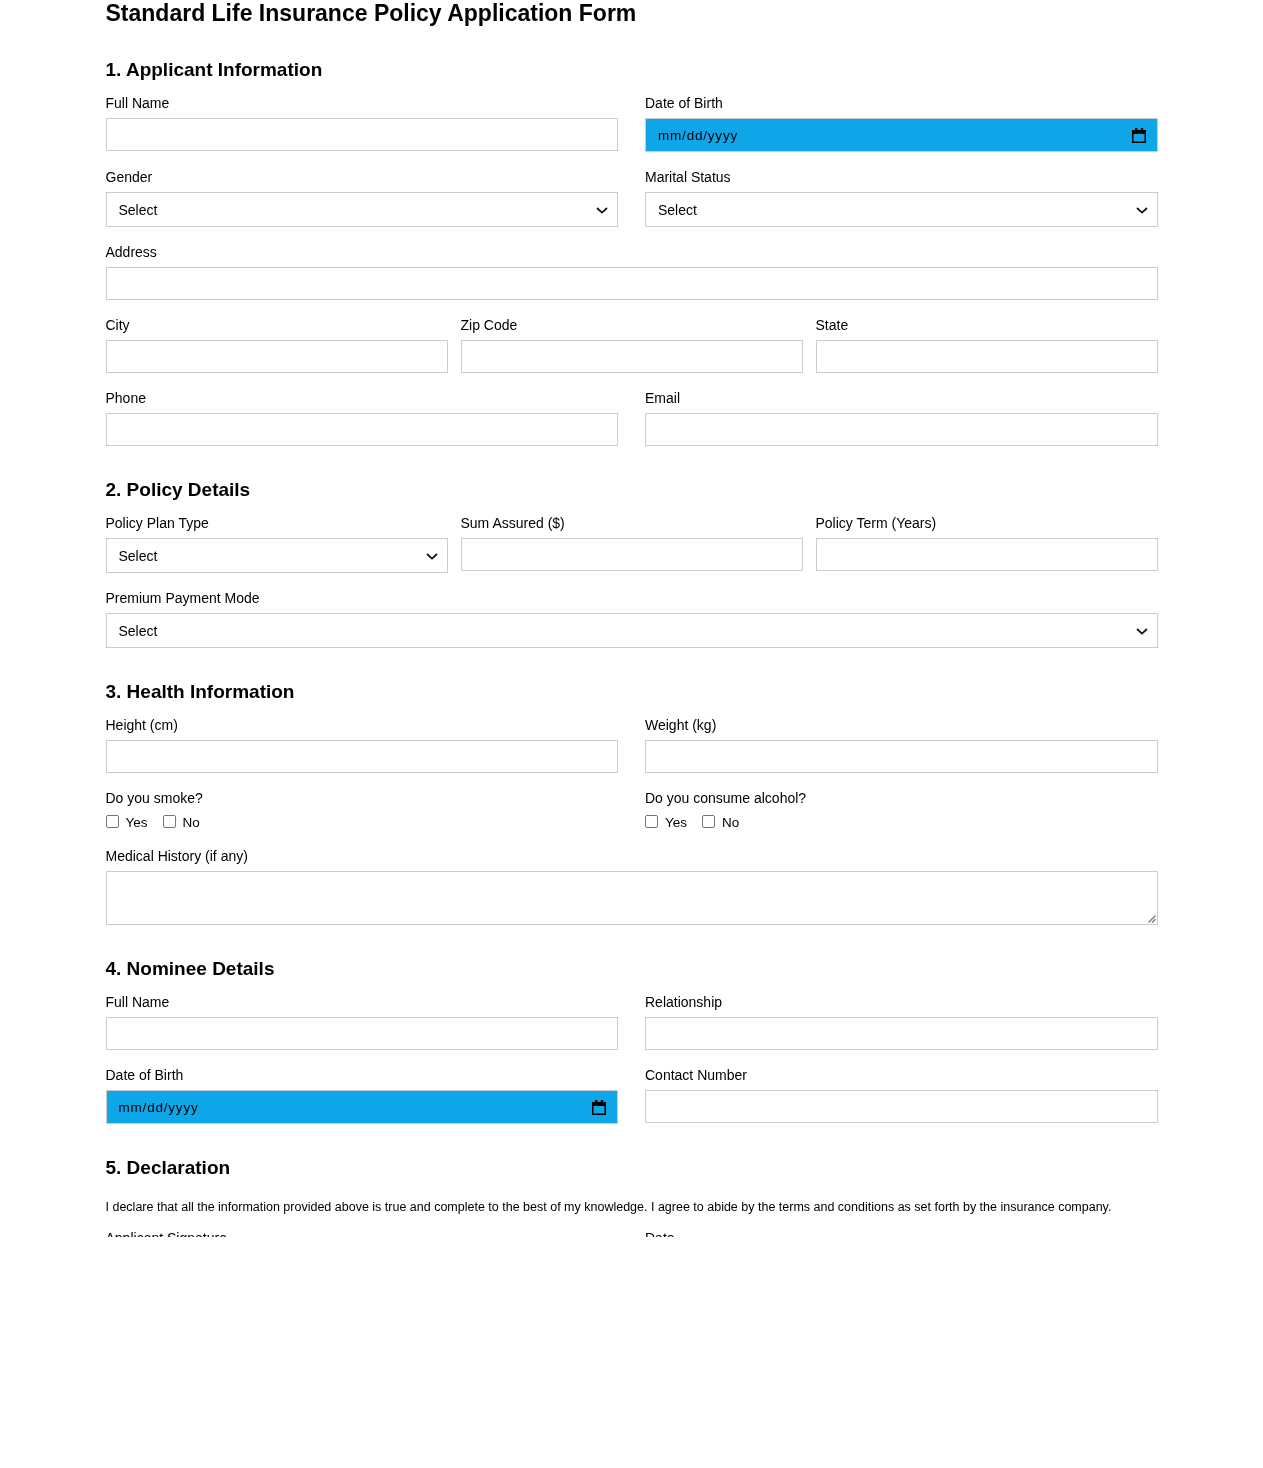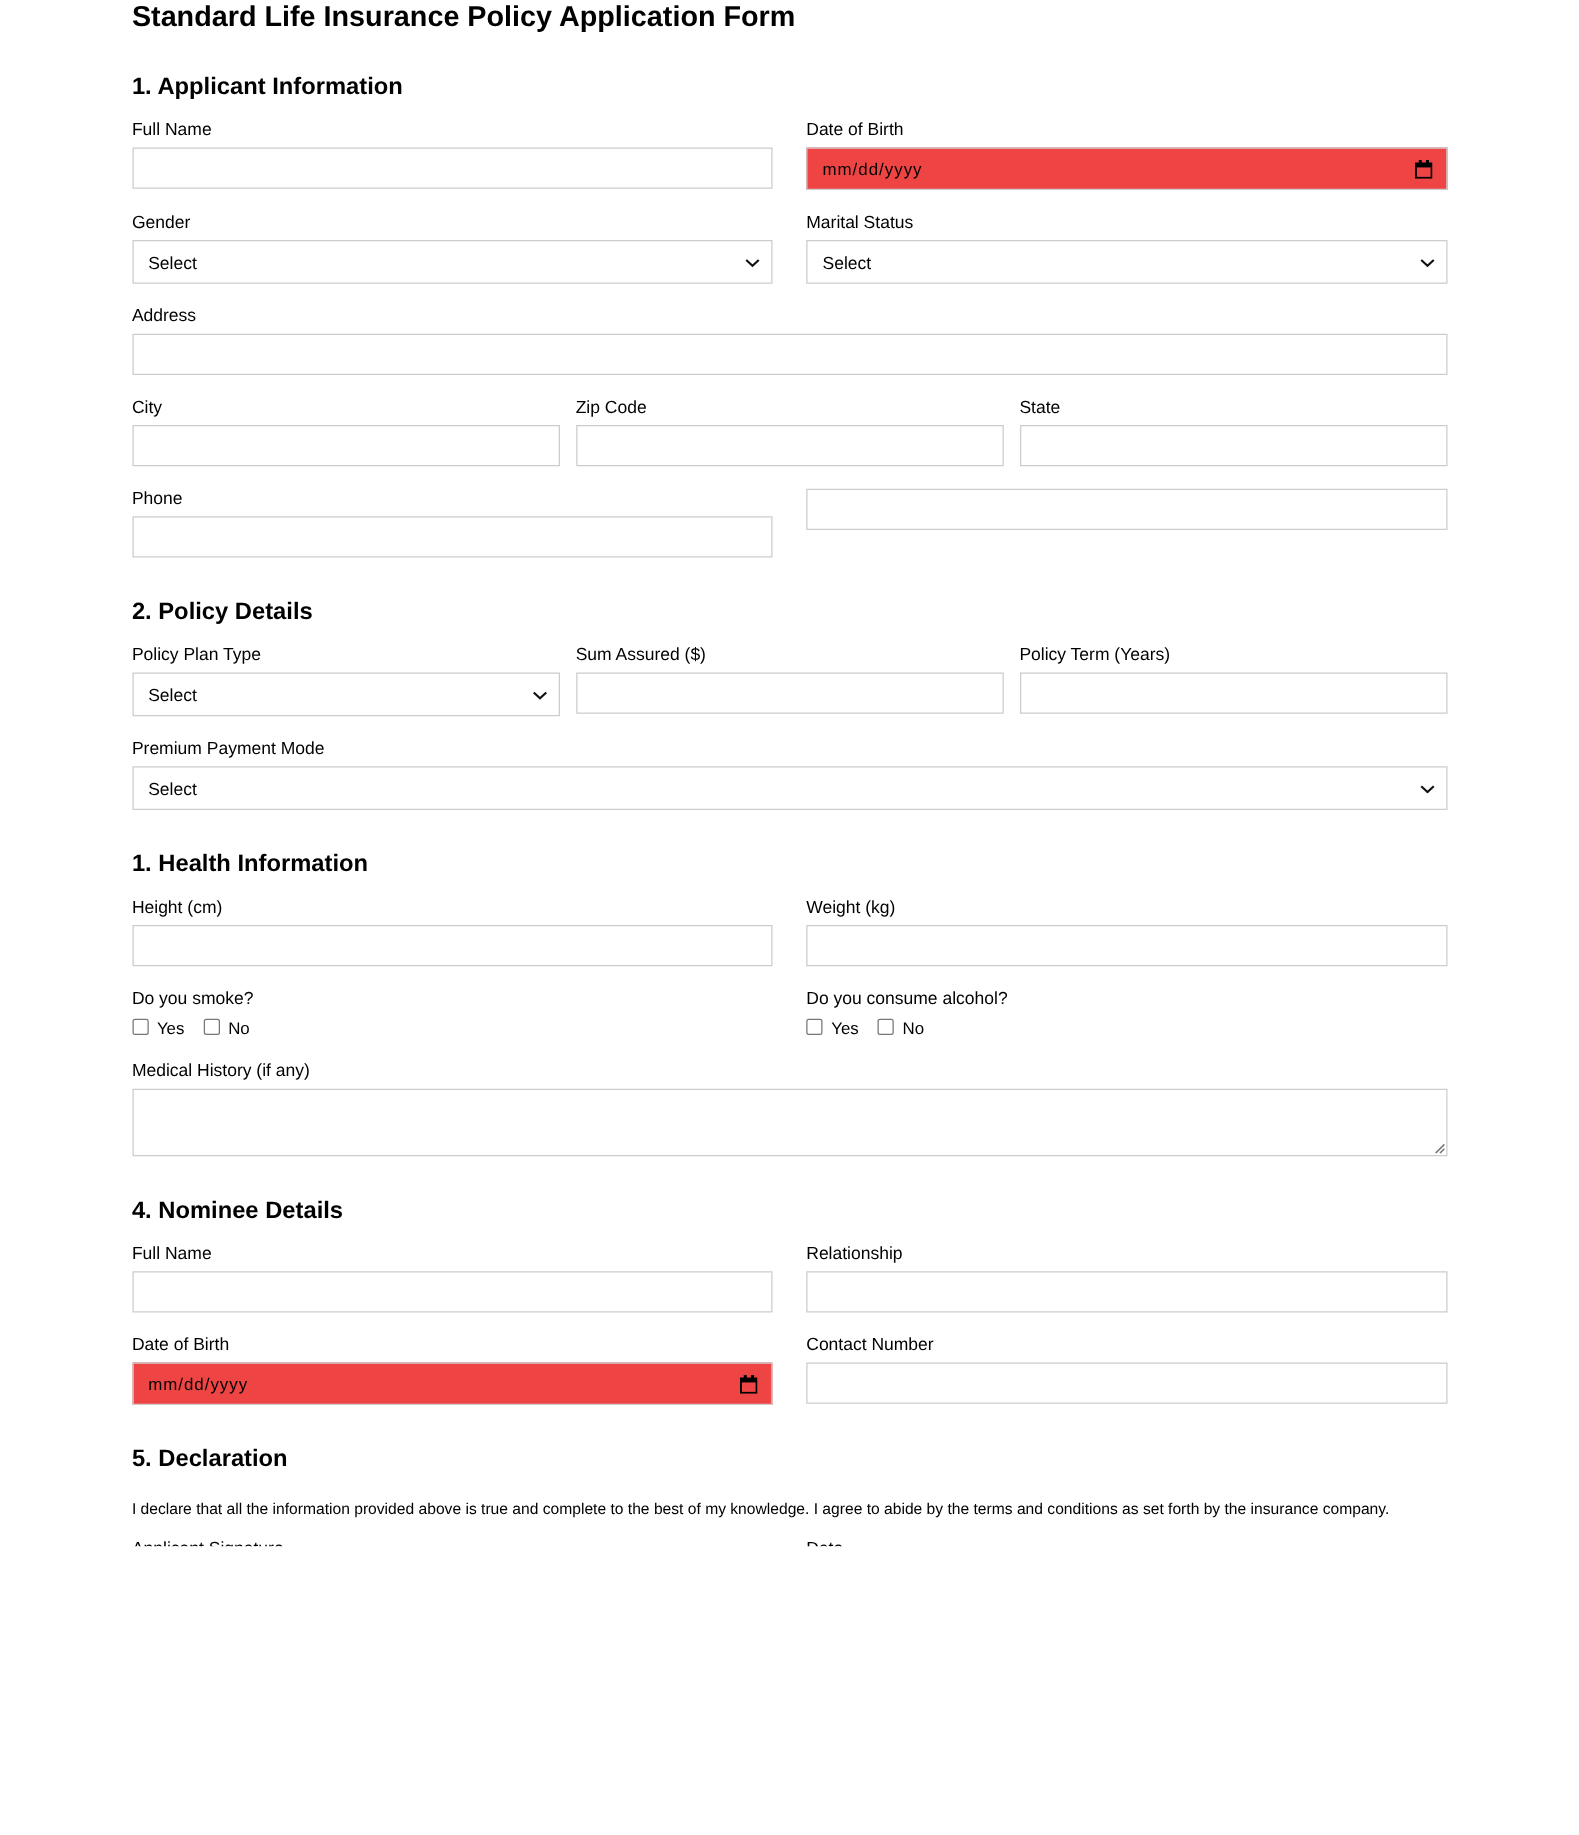--- a/index.html
+++ b/index.html
@@ -76,21 +76,21 @@
     margin-top: -3px;
     pointer-events: none;
   }
   .date-box {
     display: flex;
     align-items: center;
     justify-content: space-between;
     width: 100%;
     height: 34px;
     border: 1px solid #ccc;
-    background: #ef4444;
+    background: #0ea5e9;
     padding: 0 11px 0 12px;
     cursor: text;
   }
   .date-placeholder {
     font-size: 13.5px;
     letter-spacing: 0.8px;
     color: #000;
   }
   .checkbox-row {
     display: flex;
@@ -217,20 +217,21 @@
       <input type="text" class="text-input" style="">
     </div>
   </div>
 
   <div class="field-row">
     <div class="group">
       <span class="field-label">Phone</span>
       <input type="text" class="text-input" style="">
     </div>
     <div class="group">
+      <span class="field-label">Email</span>
       <input type="text" class="text-input" style="">
     </div>
   </div>
 
   <h2 class="section-heading">2. Policy Details</h2>
 
   <div class="field-row three">
     <div class="group">
       <span class="field-label">Policy Plan Type</span>
       <div class="select-wrap">
@@ -259,21 +260,21 @@
         <select class="select-input">
           <option>Select</option>
         </select>
         <svg class="chevron" width="12" height="7" viewBox="0 0 12 7">
           <polyline points="1,1 6,5.6 11,1" fill="none" stroke="#111" stroke-width="1.7"></polyline>
         </svg>
       </div>
     </div>
   </div>
 
-  <h2 class="section-heading">1. Health Information</h2>
+  <h2 class="section-heading">3. Health Information</h2>
 
   <div class="field-row">
     <div class="group">
       <span class="field-label">Height (cm)</span>
       <input type="text" class="text-input" style="">
     </div>
     <div class="group">
       <span class="field-label">Weight (kg)</span>
       <input type="text" class="text-input" style="">
     </div>

